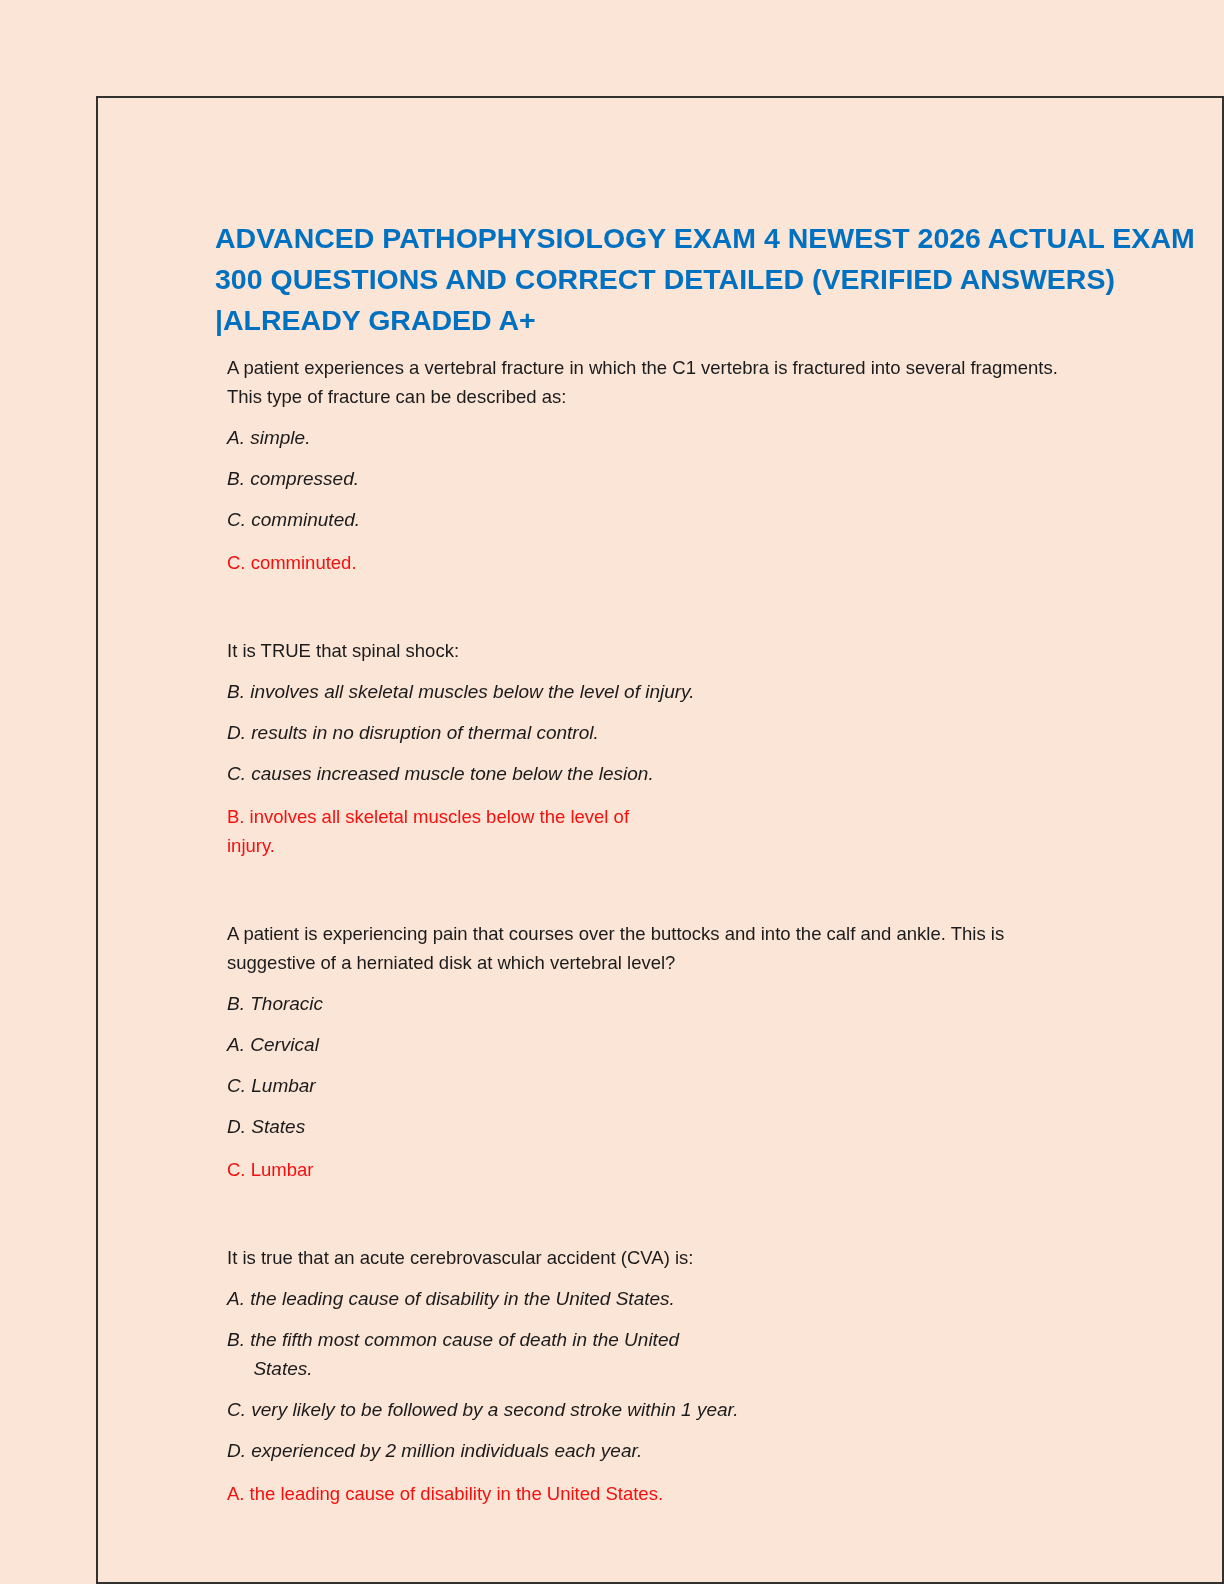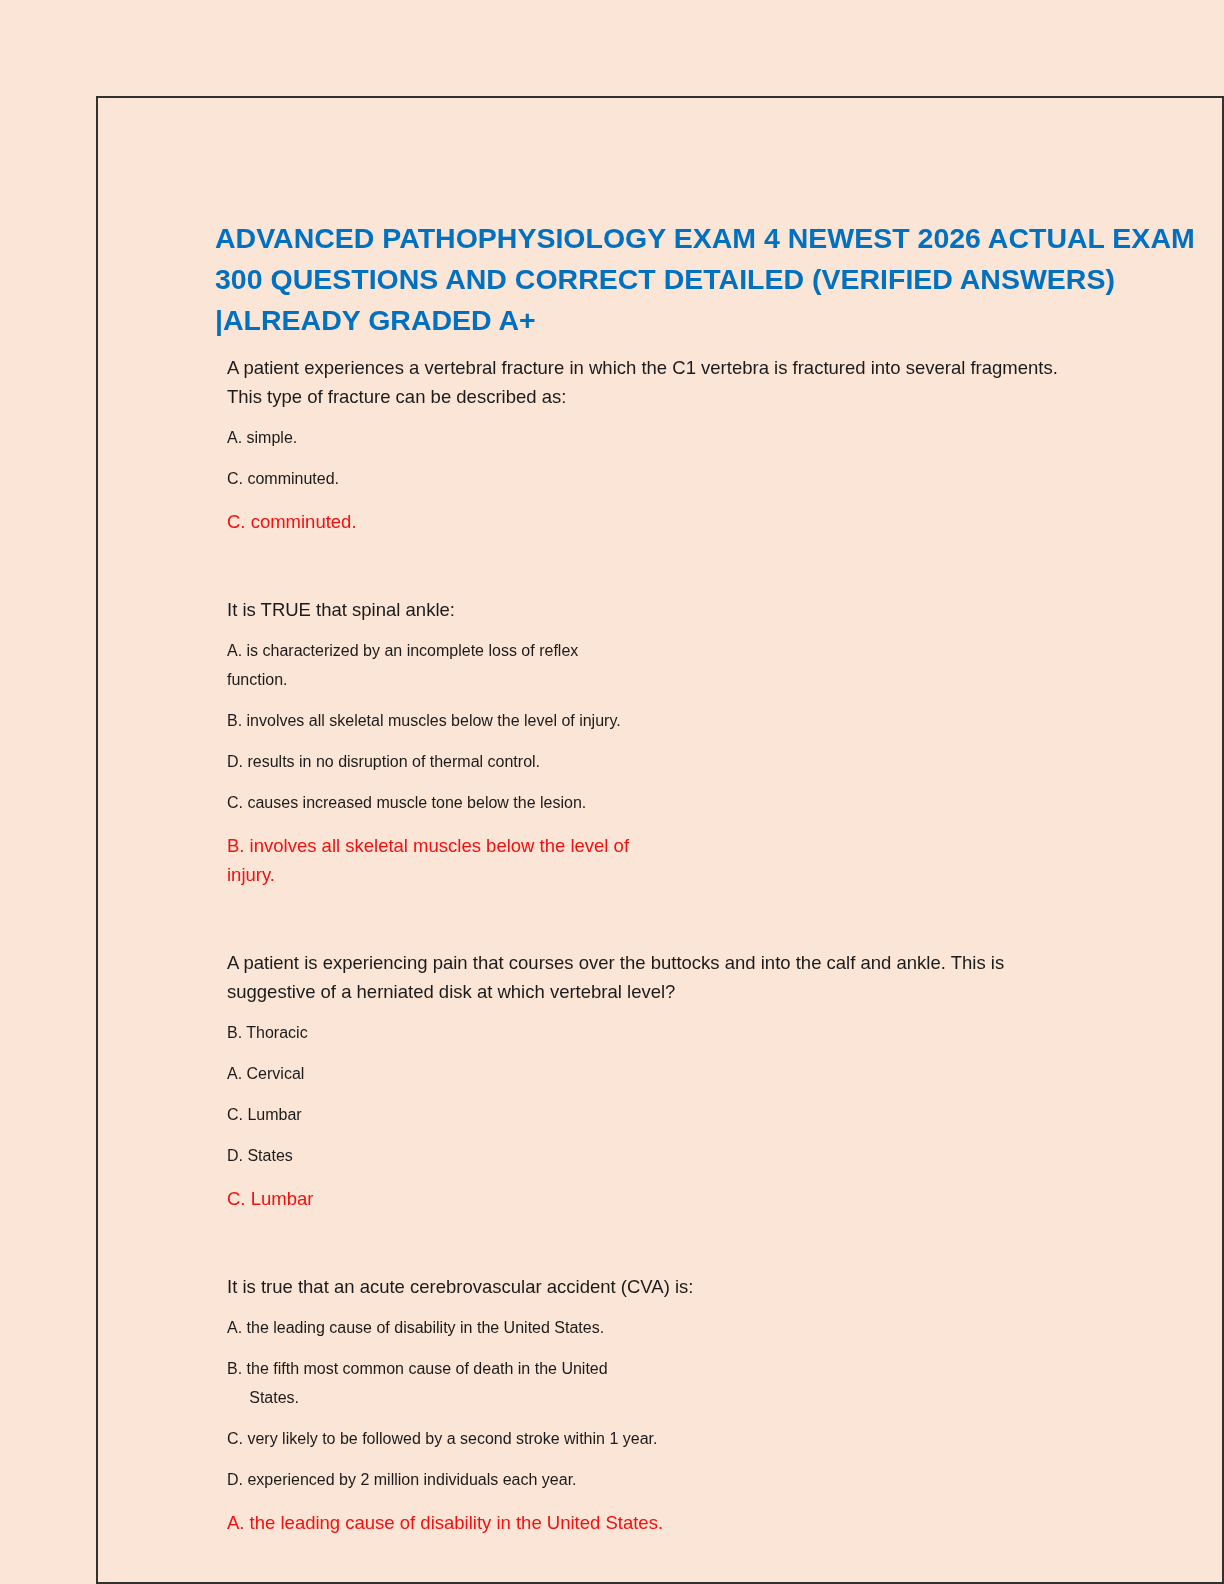--- a/index.html
+++ b/index.html
@@ -46,24 +46,25 @@
     margin-bottom: 8px;
   }
   .stem {
     font-size: 18.5px;
     font-weight: normal;
     line-height: 29px;
     color: var(--text_color);
     white-space: pre-wrap;
   }
   .option {
-    font-size: 16px;
+    font-size: 19px;
     line-height: 29px;
     color: var(--text_color);
     white-space: pre-wrap;
+    font-style: italic;
   }
   .answer {
     font-size: 18.5px;
     line-height: 29px;
     color: var(--answer_color);
     white-space: pre-wrap;
     margin-top: 14px;
     margin-bottom: 59px;
   }
 </style>
@@ -75,28 +76,27 @@
     <div class="content">
 
       <h1 class="title">ADVANCED PATHOPHYSIOLOGY EXAM 4 NEWEST 2026 ACTUAL EXAM
 300 QUESTIONS AND CORRECT DETAILED (VERIFIED ANSWERS)
 |ALREADY GRADED A+</h1>
 
       <section class="question">
         <p class="stem">A patient experiences a vertebral fracture in which the C1 vertebra is fractured into several fragments.
 This type of fracture can be described as:</p>
         <p class="option">A. simple.</p>
+        <p class="option">B. compressed.</p>
         <p class="option">C. comminuted.</p>
         <p class="answer">C. comminuted.</p>
       </section>
 
       <section class="question">
-        <p class="stem">It is TRUE that spinal ankle:</p>
-        <p class="option">A. is characterized by an incomplete loss of reflex
-function.</p>
+        <p class="stem">It is TRUE that spinal shock:</p>
         <p class="option">B. involves all skeletal muscles below the level of injury.</p>
         <p class="option">D. results in no disruption of thermal control.</p>
         <p class="option">C. causes increased muscle tone below the lesion.</p>
         <p class="answer">B. involves all skeletal muscles below the level of
 injury.</p>
       </section>
 
       <section class="question">
         <p class="stem">A patient is experiencing pain that courses over the buttocks and into the calf and ankle. This is
 suggestive of a herniated disk at which vertebral level?</p>

